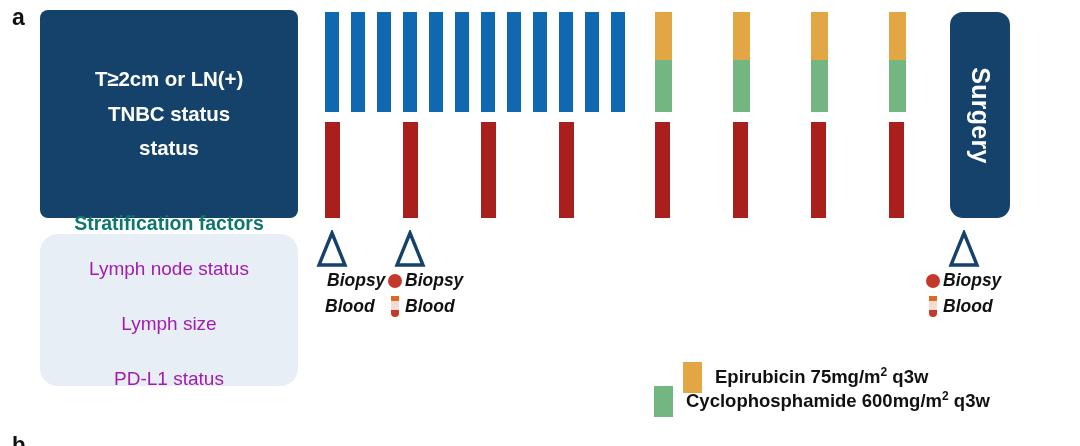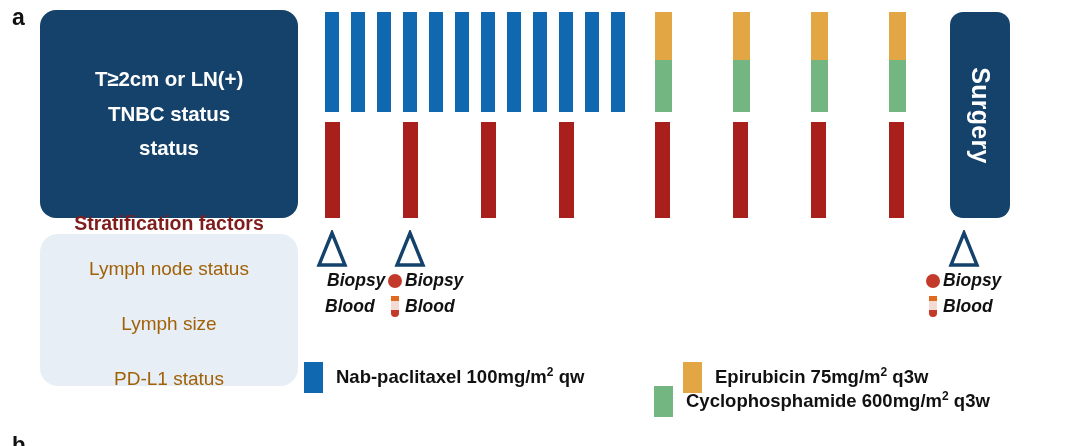--- a/index.html
+++ b/index.html
@@ -36,21 +36,21 @@
   }
 
   
   #eligibility-box {
     position: absolute;
     left: 40px;
     top: 10px;
     width: 258px;
     height: 208px;
     background: #14426B;
-    border-radius: 16px;
+    border-radius: 8px;
     display: flex;
     flex-direction: column;
     align-items: center;
     justify-content: center;
     box-sizing: border-box;
     padding: 6px 10px;
   }
   #eligibility-box .line {
     color: #ffffff;
     font-size: 20.5px;
@@ -71,29 +71,29 @@
     height: 152px;
     background: #E8EEF6;
     border-radius: 18px;
     display: flex;
     flex-direction: column;
     align-items: center;
     justify-content: center;
     box-sizing: border-box;
   }
   #stratification-box .strat-title {
-    color: #7f1d1d;
+    color: #0f766e;
     font-size: 19.5px;
     font-weight: bold;
     line-height: 1;
     margin-bottom: 8px;
     white-space: nowrap;
   }
   #stratification-box .strat-item {
-    color: #a16207;
+    color: #a21caf;
     font-size: 19px;
     line-height: 1;
     margin: 18px 0;
     white-space: nowrap;
   }
 
   
   .bar {
     position: absolute;
     box-sizing: border-box;
@@ -311,24 +311,20 @@
         <rect x="1" y="0" width="8" height="5" fill="#E06A20"></rect>
         <path d="M1 5 H9 V17 a4 4 0 0 1 -8 0 Z" fill="#F3DBD5"></path>
         <path d="M1 14 H9 V17 a4 4 0 0 1 -8 0 Z" fill="#C43A2A"></path>
       </svg>
       <span class="tp-text">Blood</span>
     </div>
   </div>
 
   <div id="legend">
 
-    <div class="legend-item" style="left:0px;top:0px;">
-      <span class="legend-swatch" style="background:#1068B0;"></span>
-      <span class="legend-label"><span>Nab-paclitaxel</span>&nbsp;<span>100mg/m</span><sup>2</sup>&nbsp;<span>qw</span></span>
-    </div>
 
 
     <div class="legend-item" style="left:350px;top:0px;margin-left:29px;">
       <span class="legend-swatch" style="background:#E2A744;"></span>
       <span class="legend-label"><span>Epirubicin</span>&nbsp;<span>75mg/m</span><sup>2</sup>&nbsp;<span>q3w</span></span>
     </div>
 
     <div class="legend-item" style="left:350px;top:24px;">
       <span class="legend-swatch" style="background:#74B681;"></span>
       <span class="legend-label"><span>Cyclophosphamide</span>&nbsp;<span>600mg/m</span><sup>2</sup>&nbsp;<span>q3w</span></span>

